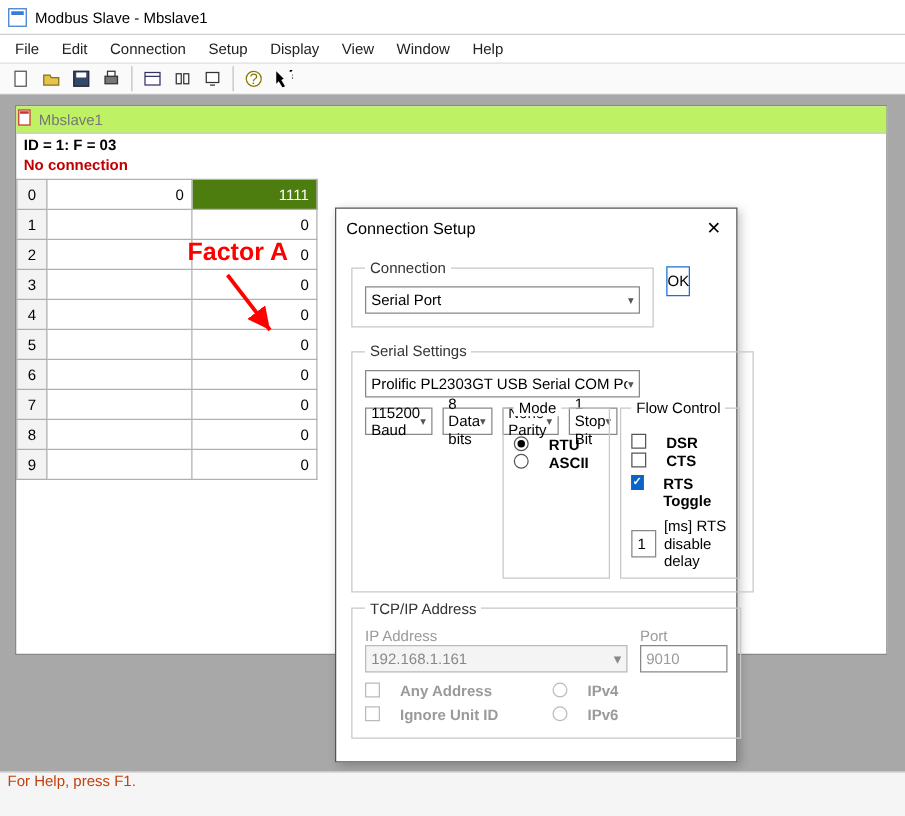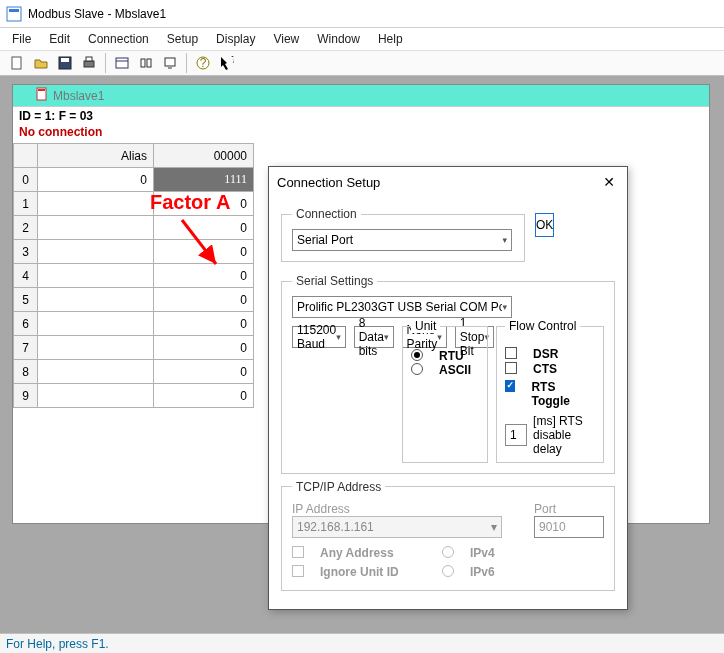--- a/index.html
+++ b/index.html
@@ -6,34 +6,34 @@
   body { margin: 0; background: #fff; width: 724px; height: 653px; overflow: hidden; position: relative; }
   .titlebar { height: 28px; border-bottom: 1px solid #d0d0d0; display: flex; align-items: center; padding-left: 6px; gap: 6px; }
   .app-icon { width: 16px; height: 16px; display:inline-block; }
   .menubar { height: 22px; display: flex; align-items: center; gap: 18px; padding-left: 12px; color: #222; }
   .menubar span { cursor: default; }
   .toolbar { height: 26px; border-top: 1px solid #e0e0e0; border-bottom: 1px solid #c0c0c0; display: flex; align-items: center; padding-left: 6px; gap: 2px; background: #fafafa; }
   .tbtn { width: 22px; height: 22px; display:flex; align-items:center; justify-content:center; border:1px solid transparent; }
   .sep { width:1px; height:20px; background:#c0c0c0; margin:0 3px;}
   .client { position: relative; height: 557px; background: #a8a8a8; }
   .mdi { position: absolute; left: 12px; top: 8px; width: 698px; height: 440px; background: #fff; border: 1px solid #888; box-shadow: 1px 1px 0 #fff inset;}
-  .mdi-title { height: 22px; background: #5eead4; border-bottom: 1px solid #ccc; display: flex; align-items: center; padding-left: 22px; gap: 4px; color: #777; }
+  .mdi-title { height: 22px; background: #bef264; border-bottom: 1px solid #ccc; display: flex; align-items: center; padding-left: 0; gap: 4px; color: #777; }
   .mdi-body { padding: 0; }
   .idline { padding: 2px 6px; font-weight: bold; font-size: 12px; }
   .noconn { padding: 0 6px 4px 6px; font-weight: bold; color: #c00000; font-size: 12px;}
   table.grid { border-collapse: collapse; margin-left: 0; }
   table.grid th, table.grid td { border: 1px solid #b0b0b0; height: 24px; font-size: 12px; }
   table.grid th { background: #f3f3f3; font-weight: normal; }
   .rowhdr { width: 24px; text-align:center; background:#f3f3f3;}
   .aliascol { width: 116px; text-align:right; padding-right:6px;}
   .valcol { width: 100px; text-align:right; padding-right:6px;}
-  .sel { background:#737373; color:#fff;font-family:Liberation Serif, serif;}
-  .statusbar { position:absolute; bottom:0; left:0; right:0; height:20px; border-top:1px solid #c0c0c0; background:#f5f5f5; padding-left:6px; display:flex; align-items:center; color:#0369a1;}
+  .sel { background:#4d7c0f; color:#fff;}
+  .statusbar { position:absolute; bottom:0; left:0; right:0; height:36px; border-top:1px solid #c0c0c0; background:#f5f5f5; padding-left:6px; display:flex; align-items:flex-start; color:#c2410c;}
   
-  .dlg { position:absolute; left:268px; top:90px; width:360px; background:#fff; border:1px solid #555; box-shadow: 2px 2px 8px rgba(0,0,0,.25);}
+  .dlg { position:absolute; left:268px; top:90px; width:322px; background:#fff; border:1px solid #555; box-shadow: 2px 2px 8px rgba(0,0,0,.25);}
   .dlg-title { height:30px; display:flex; align-items:center; justify-content:space-between; padding:0 8px; }
   .dlg-title .t { font-size:13px;}
   .close-x { width:20px; height:20px; display:flex; align-items:center; justify-content:center; font-size:14px;}
   .dlg-body { padding: 4px 12px 12px 12px; }
   fieldset { border:1px solid #c8c8c8; margin:6px 0; padding:8px 10px 10px 10px; }
   legend { color:#333; padding:0 4px; font-size:12px;}
   .combo, .txt { border:1px solid #888; height:22px; padding:0 4px; background:#fff; display:flex; align-items:center; justify-content:space-between;}
   .combo .arr { font-size:9px; color:#555;}
   .btn { border:1px solid #888; height:24px; display:flex; align-items:center; justify-content:center; background:#fdfdfd;}
   .btn.primary { border:1.5px solid #1a6fd6;}
@@ -142,25 +142,20 @@
             <rect x="2" y="1" width="9" height="12" fill="#fff" stroke="#c33"></rect>
             <rect x="3" y="2" width="7" height="2" fill="#c33"></rect>
           </svg></span>
       <span>Mbslave1</span>
     </div>
     <div class="mdi-body">
       <div class="idline">ID = 1: F = 03</div>
       <div class="noconn">No connection</div>
       <table class="grid">
         <tbody>
-            <tr>
-          <th class="rowhdr"></th>
-          <th class="aliascol">Alias</th>
-          <th class="valcol">00000</th>
-        </tr>
         <tr>
               <td class="rowhdr">0</td>
               <td class="aliascol">0</td>
               <td class="valcol sel">1111</td>
             </tr>
         <tr>
               <td class="rowhdr">1</td>
               <td class="aliascol"></td>
               <td class="valcol">0</td>
             </tr>
@@ -262,21 +257,21 @@
                 <span>None Parity</span>
                 <span class="arr">▾</span>
               </div>
             <div class="combo">
                 <span>1 Stop Bit</span>
                 <span class="arr">▾</span>
               </div>
           </div>
           <div class="col" style="flex:1;">
             <div class="subgroup">
-              <span class="lbl">Unit</span><br>
+              <span class="lbl">Mode</span><br>
               <span class="radio checked">
                   <span class="dot"></span>
                   <span>RTU</span>
                 </span>
               <span class="radio">
                   <span class="dot"></span>
                   <span>ASCII</span>
                 </span>
             </div>
             <div class="subgroup">

